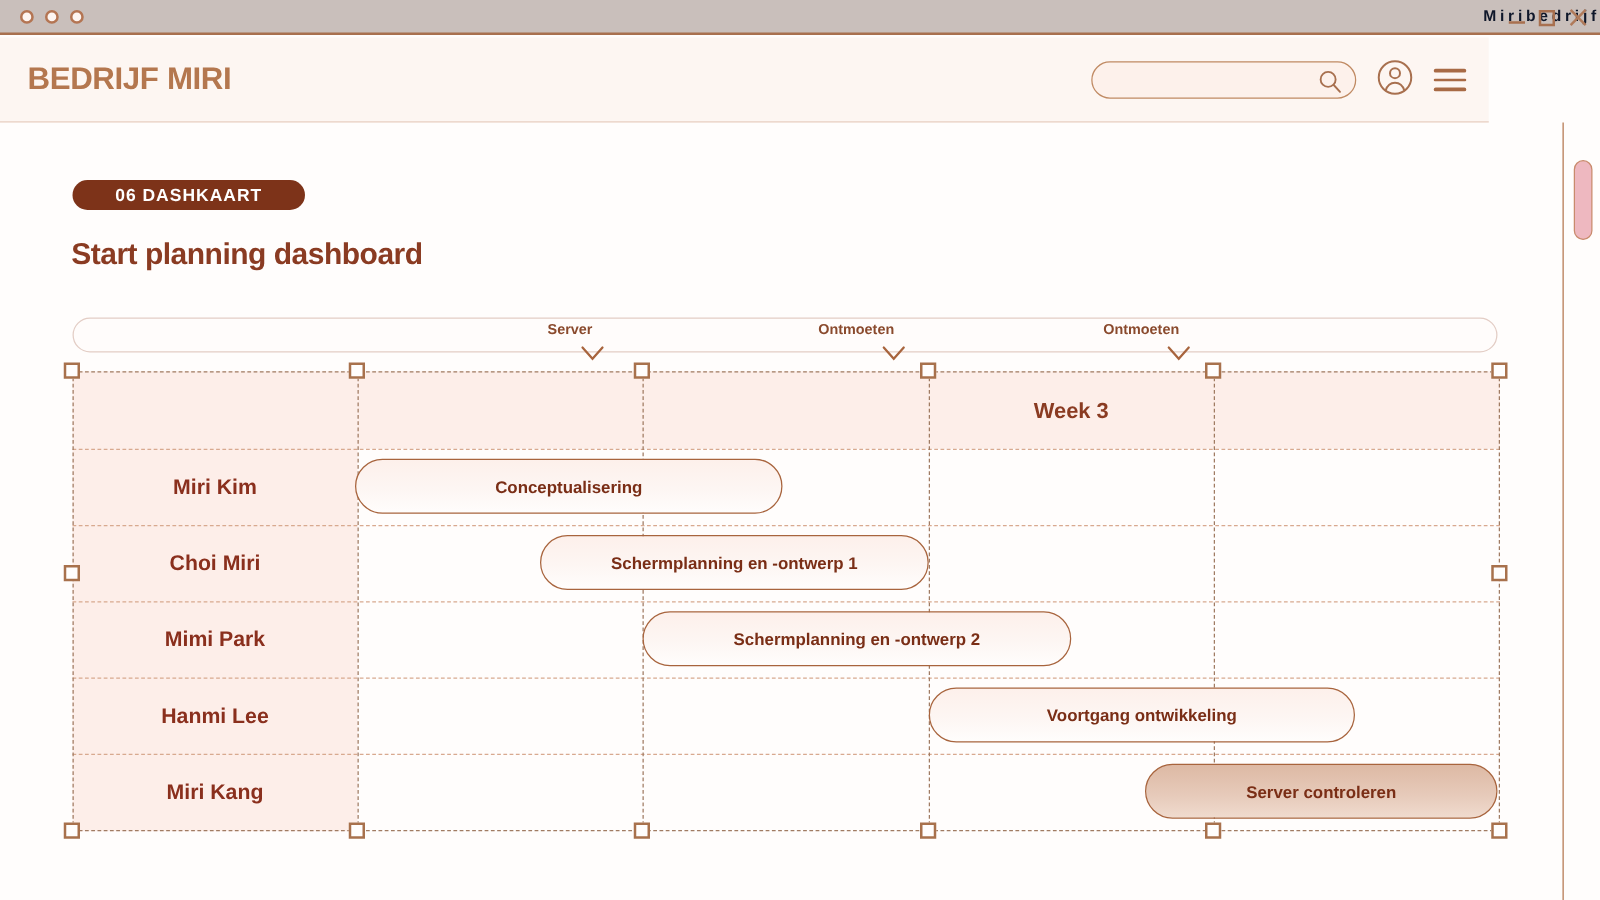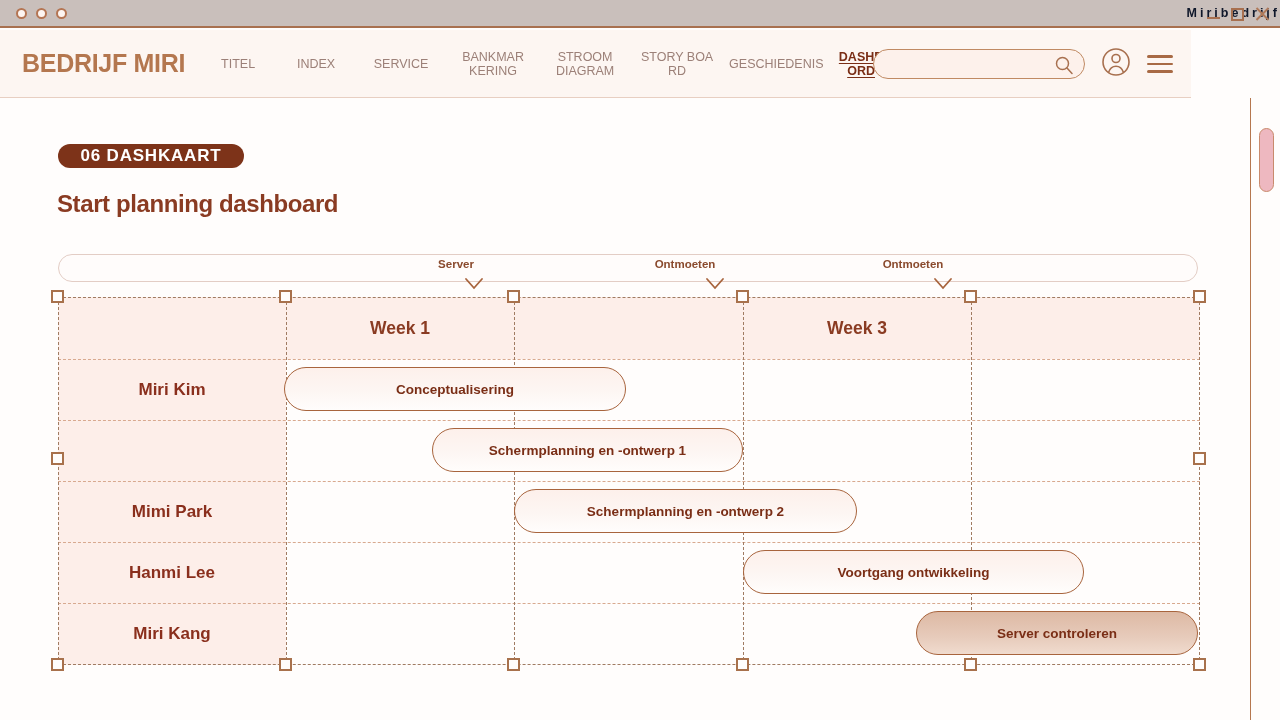--- a/index.html
+++ b/index.html
@@ -112,21 +112,21 @@
     border-radius: 9px; cursor: pointer;
   }
 
   
   .page { position: absolute; left: 0; top: 98px; width: 1248px; height: 622px; }
 
   .badge {
     position: absolute; left: 58px; top: 46px;
     width: 186px; height: 24px;
     background: #7d3319; border-radius: 13px;
-    color: #fff; font-size: 17px; font-weight: bold;
+    color: #fff; font-size: 14px; font-weight: bold;
     letter-spacing: 0.8px;
     display: flex; align-items: center; justify-content: center;
   }
   .page-title {
     position: absolute; left: 57px; top: 92px;
     font-size: 24px; font-weight: bold; color: #8a3b22;
     letter-spacing: -0.4px;
   }
 
   
@@ -214,34 +214,20 @@
     <div class="tb-title">Miribedrijf</div>
     <div class="tb-ctrls">
       <div class="tb-min"></div>
       <div class="tb-max"></div>
       <div class="tb-close"></div>
     </div>
   </div>
 
   <div class="navbar">
     <div class="brand">BEDRIJF MIRI</div>
-    <div class="nav-items">
-      <div class="nav-item narrow">TITEL</div>
-      <div class="nav-item narrow">INDEX</div>
-      <div class="nav-item">SERVICE</div>
-      <div class="nav-item">BANKMAR
-KERING</div>
-      <div class="nav-item">STROOM
-DIAGRAM</div>
-      <div class="nav-item">STORY BOA
-RD</div>
-      <div class="nav-item">GESCHIEDENIS</div>
-      <div class="nav-item active">DASHB
-ORD</div>
-    </div>
     <div class="nav-right">
       <div class="searchbox">
         <input type="text" placeholder="" style="">
         <span class="search-icon">
           <svg width="20" height="20" viewBox="0 0 20 20" fill="none">
             <circle cx="8.5" cy="8.5" r="6" stroke="#a8704f" stroke-width="1.5"></circle>
             <line x1="13" y1="13" x2="18" y2="18.5" stroke="#a8704f" stroke-width="1.5" stroke-linecap="round"></line>
           </svg>
         </span>
       </div>
@@ -307,24 +293,24 @@
       <div class="row-line" style="top:245px;"></div>
       <div class="row-line" style="top:306px;"></div>
 
       <div class="col-line" style="left:228px;"></div>
       <div class="col-line" style="left:456px;"></div>
       <div class="col-line" style="left:685px;"></div>
       <div class="col-line" style="left:913px;"></div>
 
       <div class="grid-outline"></div>
 
-      <div class="wk-cell" style="left:228px; width:228px;">Week 1</div>
       <div class="wk-cell" style="left:685px; width:228px;">Week 3</div>
 
       <div class="name-cell" style="top:62px;">Miri Kim</div>
+      <div class="name-cell" style="top:123px;">Choi Miri</div>
       <div class="name-cell" style="top:184px;">Mimi Park</div>
       <div class="name-cell" style="top:245px;">Hanmi Lee</div>
       <div class="name-cell" style="top:306px;">Miri Kang</div>
 
       <div class="task-bar" style="left:226px; top:70px;  width:342px;">Conceptualisering</div>
       <div class="task-bar" style="left:374px; top:131px; width:311px;">Schermplanning en -ontwerp 1</div>
       <div class="task-bar" style="left:456px; top:192px; width:343px;">Schermplanning en -ontwerp 2</div>
       <div class="task-bar" style="left:685px; top:253px; width:341px;">Voortgang ontwikkeling</div>
       <div class="task-bar dark" style="left:858px; top:314px; width:282px;">Server controleren</div>
 

